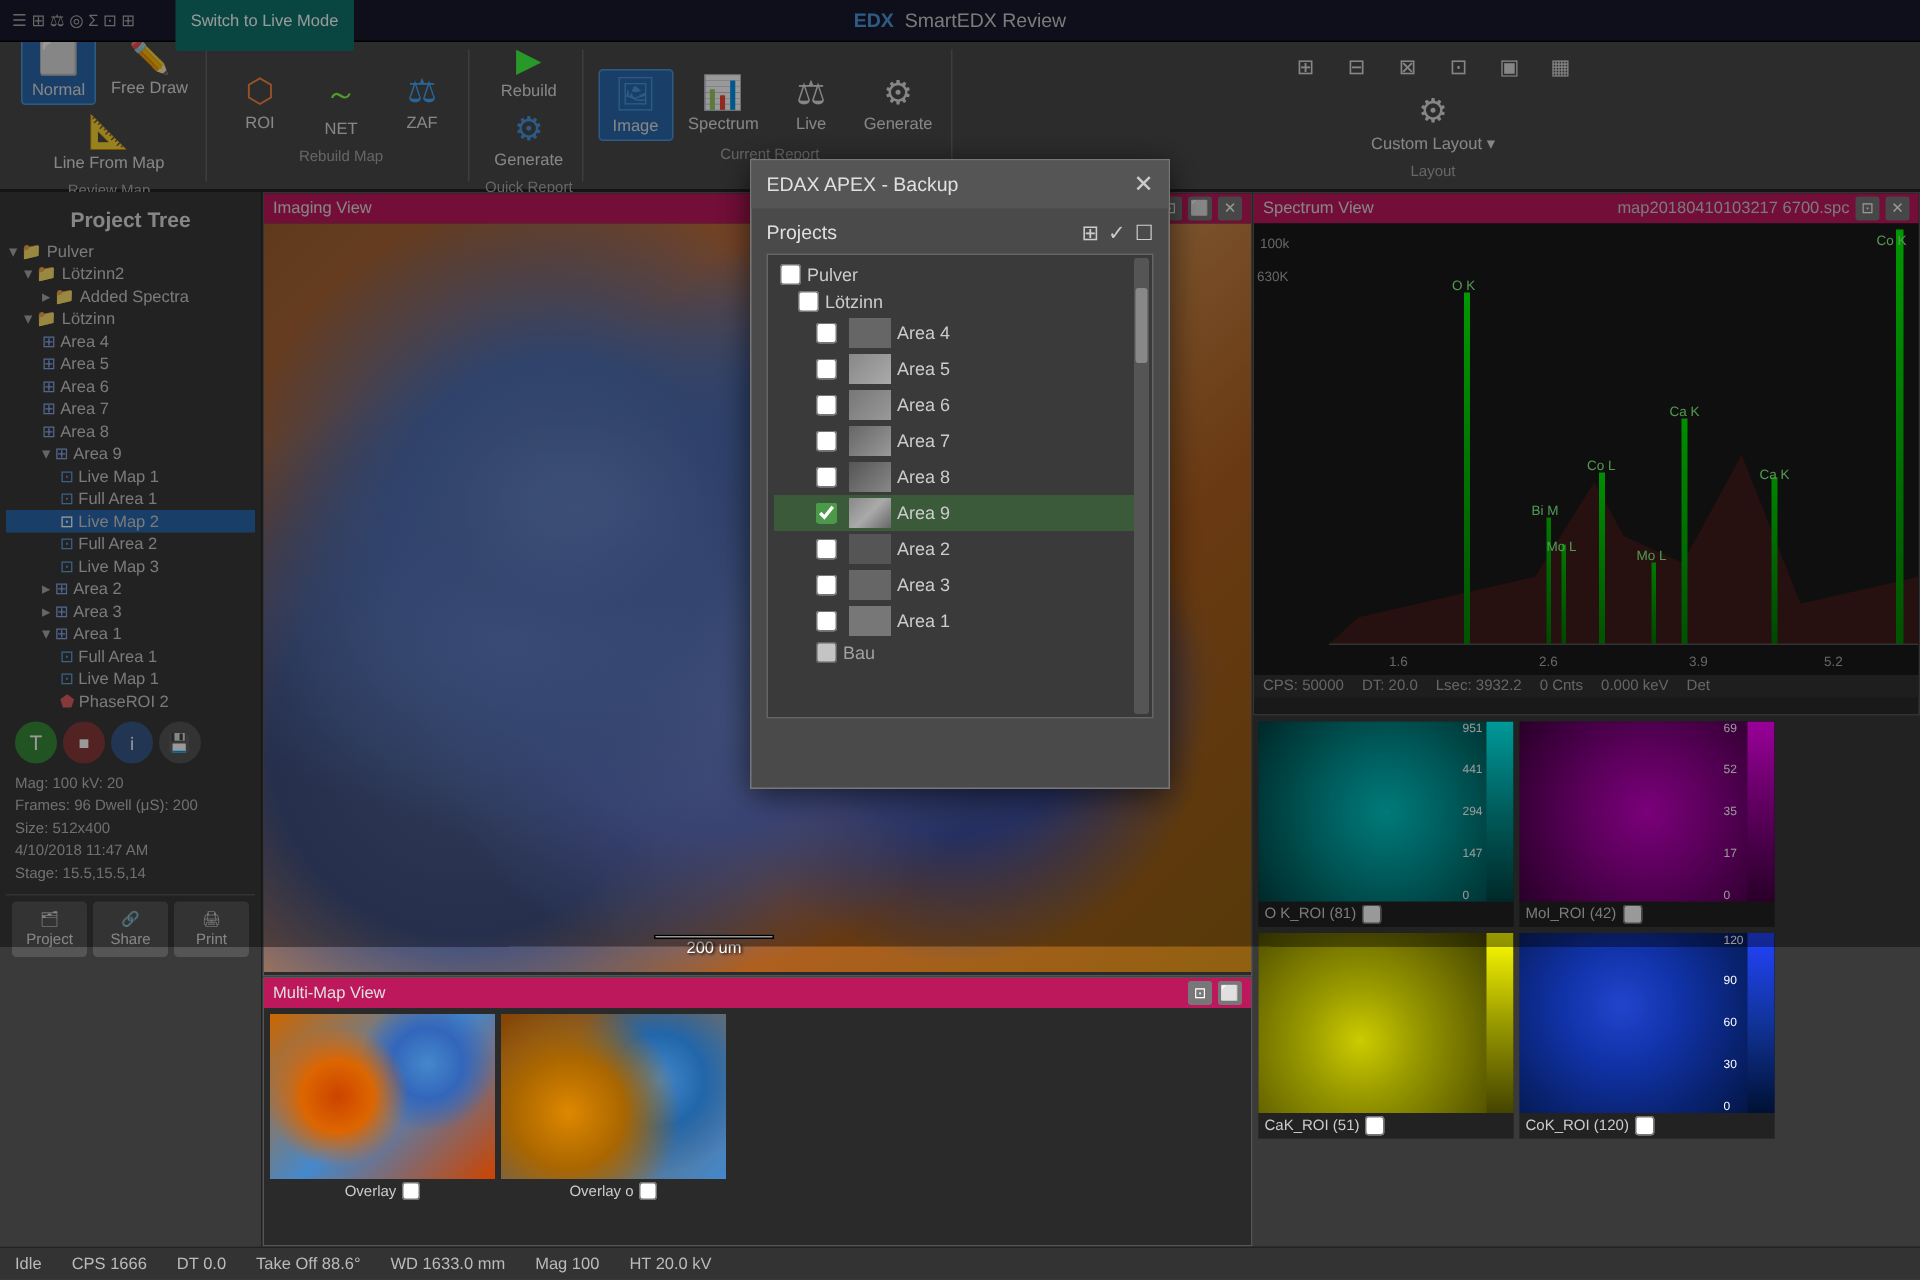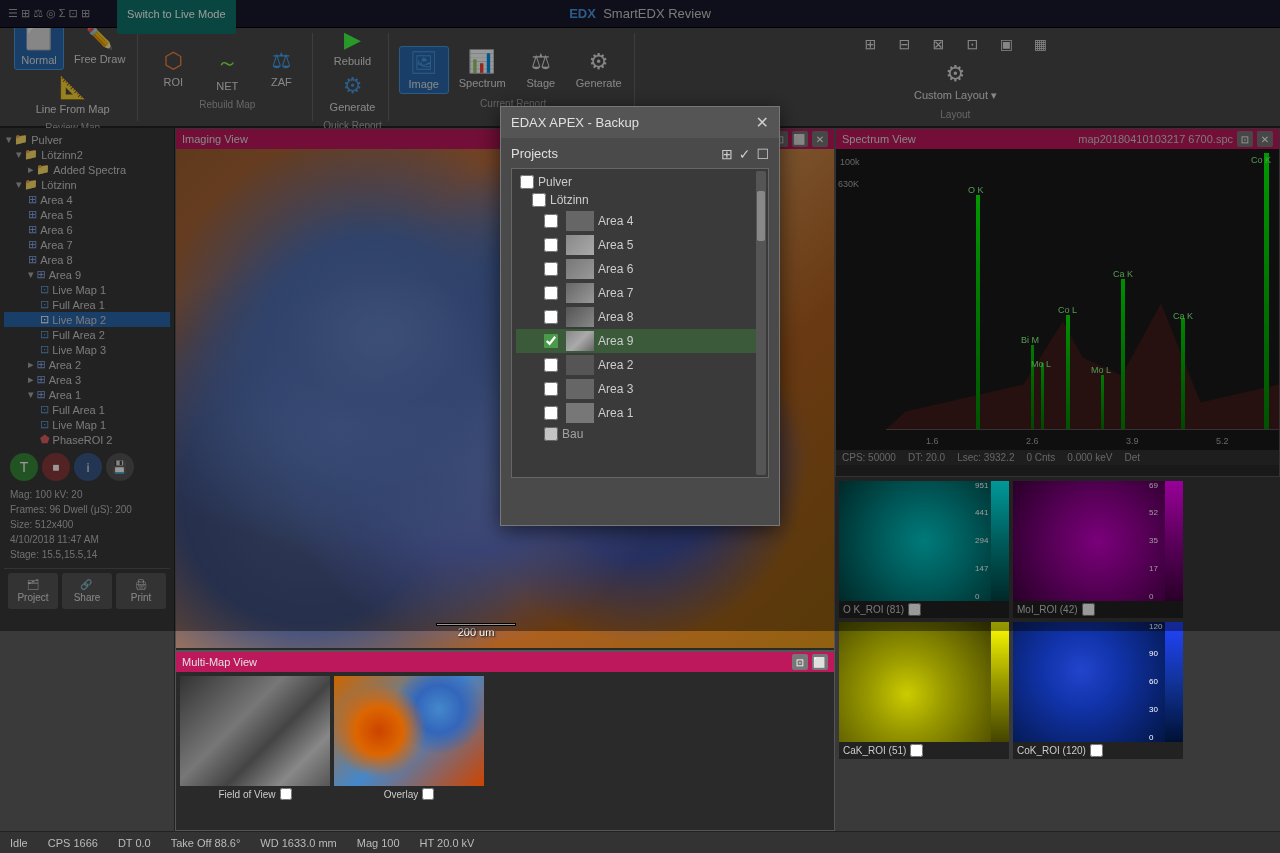--- a/index.html
+++ b/index.html
@@ -198,21 +198,21 @@
       <button class="toolbar-btn active">
         <span class="icon" style="color:#4a9ae0;">🖼</span>
         <span>Image</span>
       </button>
       <button class="toolbar-btn">
         <span class="icon" style="color:#ff6644;">📊</span>
         <span>Spectrum</span>
       </button>
       <button class="toolbar-btn">
         <span class="icon">⚖</span>
-        <span>Stage</span>
+        <span>Live</span>
       </button>
       <button class="toolbar-btn">
         <span class="icon">⚙</span>
         <span>Generate</span>
       </button>
     </div>
     <span class="toolbar-group-label">Current Report</span>
   </div>
 
   <div class="toolbar-group" style="flex: 1;">
@@ -228,20 +228,21 @@
       <span class="icon">⚙</span>
       <span>Custom Layout ▾</span>
     </button>
     <span class="toolbar-group-label">Layout</span>
   </div>
 </div>
 
 <div id="main">
 
   <div id="sidebar">
+    <div id="sidebar-title">Project Tree</div>
 
     <div class="tree-item">
       <span style="color:#aaa;">▾</span>
       <span style="color:#e0c060;">📁</span>
       <span>Pulver</span>
     </div>
     <div class="tree-item" style="padding-left:12px;">
       <span style="color:#aaa;">▾</span>
       <span style="color:#e0c060;">📁</span>
       <span>Lötzinn2</span>
@@ -386,30 +387,30 @@
 
         <div id="multimap-view">
           <div class="view-title-bar">
             <span>Multi-Map View</span>
             <div style="flex:1;"></div>
             <button class="btn-small">⊡</button>
             <button class="btn-small">⬜</button>
           </div>
           <div id="multimap-canvas">
             <div class="map-thumb">
-              <div class="map-thumb-img grayscale-map"></div>
-              <div class="map-thumb-label">
-                <span>Field of View</span>
-                <input type="checkbox" style="">
-              </div>
-            </div>
-            <div class="map-thumb">
               <div class="map-thumb-img colormap-overlay"></div>
               <div class="map-thumb-label">
                 <span>Overlay</span>
+                <input type="checkbox" style="">
+              </div>
+            </div>
+            <div class="map-thumb">
+              <div class="map-thumb-img" style="background: radial-gradient(circle at 30% 60%, #dd8800 0%, #aa6600 30%, transparent 60%), radial-gradient(circle at 70% 40%, #4488cc 0%, #2266aa 25%, transparent 50%), linear-gradient(135deg, #884400 0%, #4488cc 100%);"></div>
+              <div class="map-thumb-label">
+                <span>Overlay o</span>
                 <input type="checkbox" style="">
               </div>
             </div>
           </div>
         </div>
       </div>
 
       <div style="display:flex;flex-direction:column;flex:1;overflow:hidden;">
 
         <div id="spectrum-view" style="height:340px;flex-shrink:0;">

